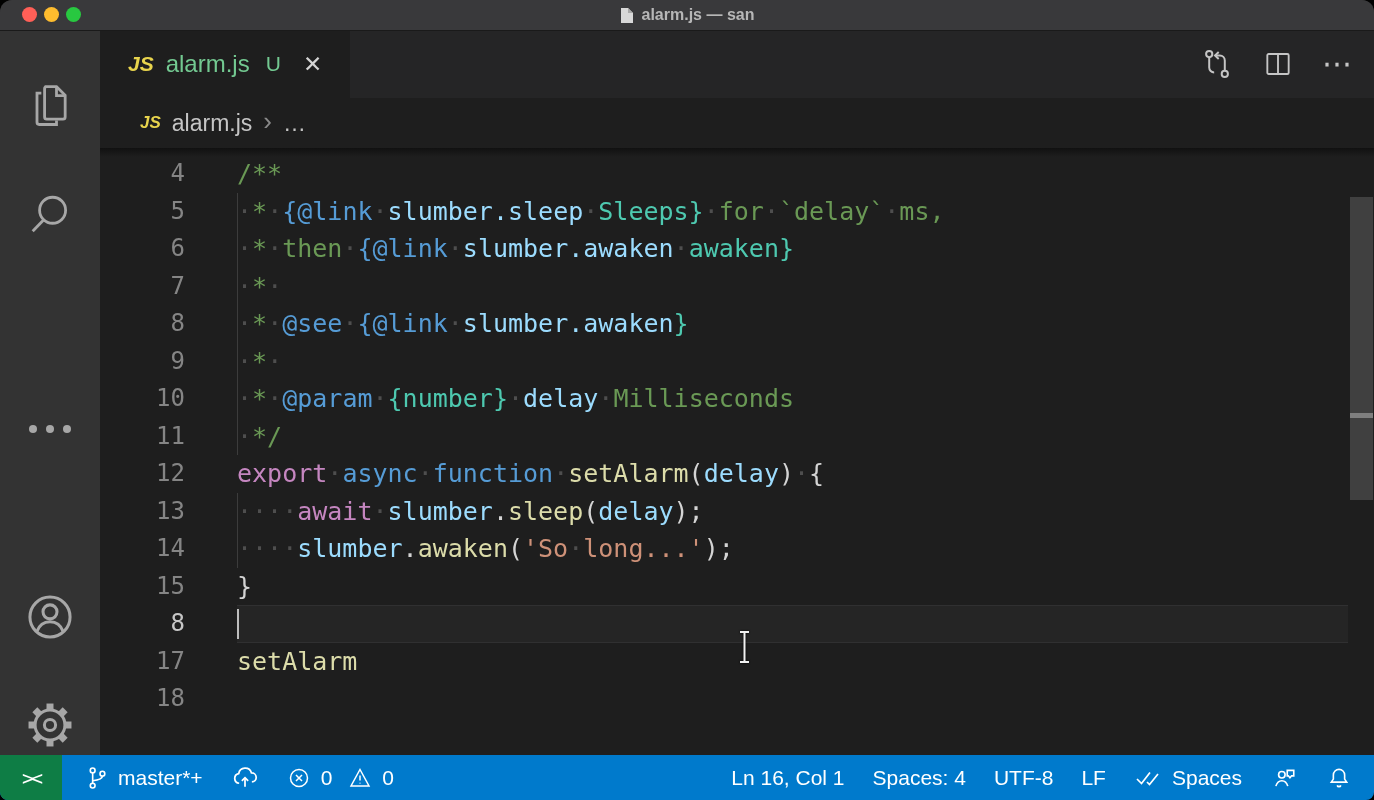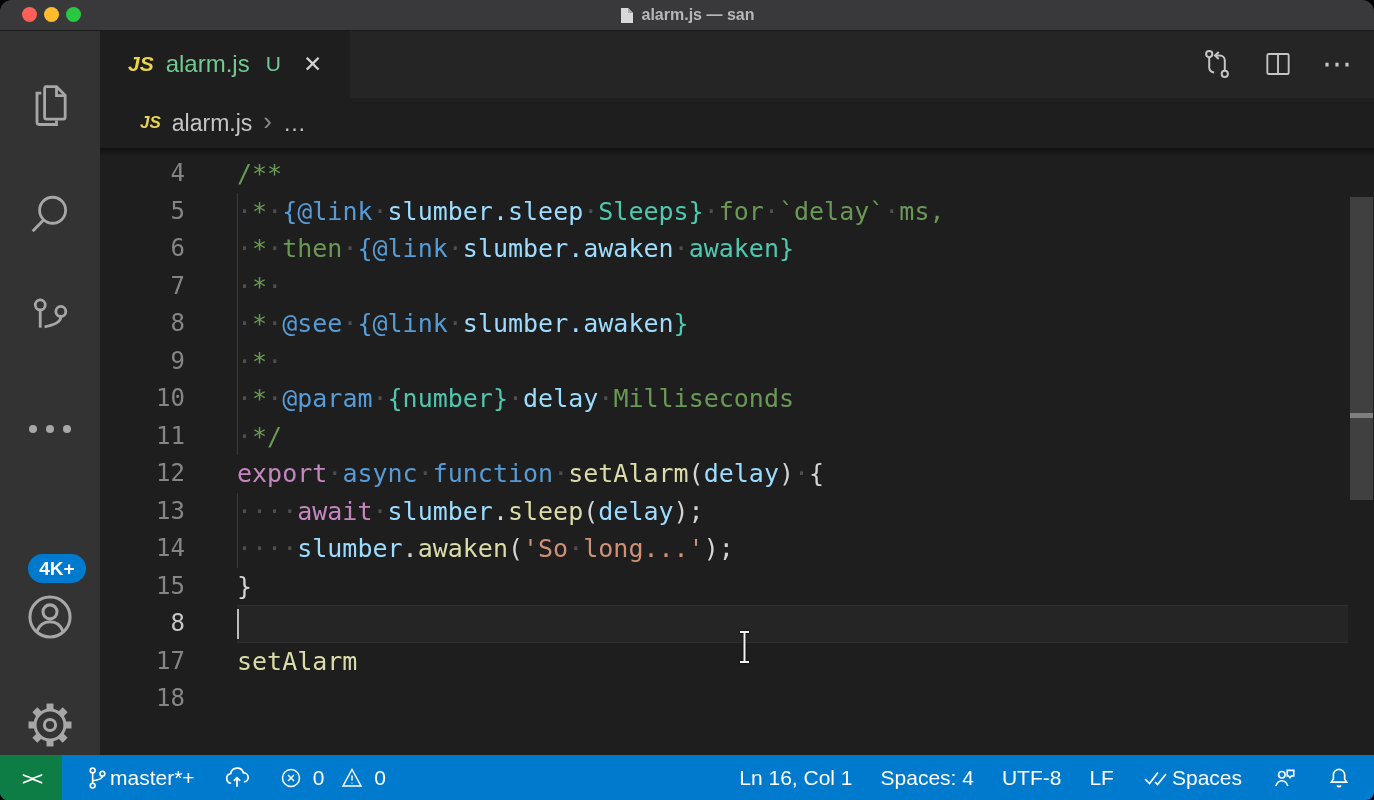--- a/index.html
+++ b/index.html
@@ -59,21 +59,21 @@
   .sb-track{position:absolute;right:0;top:0;width:26px;bottom:0;z-index:7;}
   .sb-thumb{position:absolute;right:1px;width:23px;top:49px;height:303px;background:rgba(121,121,121,0.38);}
   .sb-mark{position:absolute;right:1px;width:23px;top:265px;height:5px;background:rgba(190,190,190,0.5);}
   .ibeam{position:absolute;left:737px;top:630px;z-index:40;filter:drop-shadow(0 0 1px rgba(0,0,0,0.9));}
   
   .statusbar{position:absolute;left:0;right:0;bottom:0;height:45px;background:var(--c-accent_blue);
     display:flex;align-items:center;color:#fff;font-size:21px;z-index:30;}
   .sb-remote{width:62px;height:45px;background:var(--c-remote_green);display:flex;
     align-items:center;justify-content:center;color:#fff;
     font-family:"DejaVu Sans Mono",monospace;font-size:20px;letter-spacing:-3px;}
-  .sb-item{display:flex;align-items:center;gap:0;padding:0 14px;height:45px;}
+  .sb-item{display:flex;align-items:center;gap:8px;padding:0 14px;height:45px;}
   .sb-item svg{stroke:#fff;fill:none;stroke-width:1.5;}
   .sb-spacer{flex:1;}
   .sb-right{display:flex;align-items:center;height:29px;margin-right:8px;}
 </style>
 </head>
 <body>
 
 <div class="window">
 
   <div class="titlebar">
@@ -97,29 +97,20 @@
         <path d="M8 6.5 H6 V20 a1 1 0 0 0 1 1 h8 v-1.8"></path>
         <path d="M9.5 3.5 h5.5 L19 7.5 v10 a1 1 0 0 1 -1 1 h-7.5 a1 1 0 0 1 -1 -1 v-13 a1 1 0 0 1 1 -1 z"></path>
         <path d="M15 3.7 V7.7 h4"></path>
       </svg>
     </div>
     <div class="ab-item" style="top:158px">
       <svg width="52" height="54" viewBox="0 0 24 24">
         <circle cx="13.2" cy="9.8" r="6"></circle>
         <path d="M8.9 14.4 L4 19.5"></path>
       </svg>
-    </div>
-    <div class="ab-item" style="top:262px">
-      <svg width="52" height="54" viewBox="0 0 24 24">
-        <circle cx="7.5" cy="5.5" r="2.3"></circle>
-        <circle cx="17" cy="8.5" r="2.3"></circle>
-        <path d="M7.5 8 V16"></path>
-        <path d="M17 11 c0 3 -4 4 -7.5 4.6"></path>
-      </svg>
-      <div class="badge sc">4K+</div>
     </div>
     <div class="ab-item" style="top:375px">
       <div class="ab-dots">
           <i></i>
           <i></i>
           <i></i>
         </div>
     </div>
     <div class="ab-item" style="top:558px">
       <svg width="56" height="58" viewBox="0 0 24 24">

